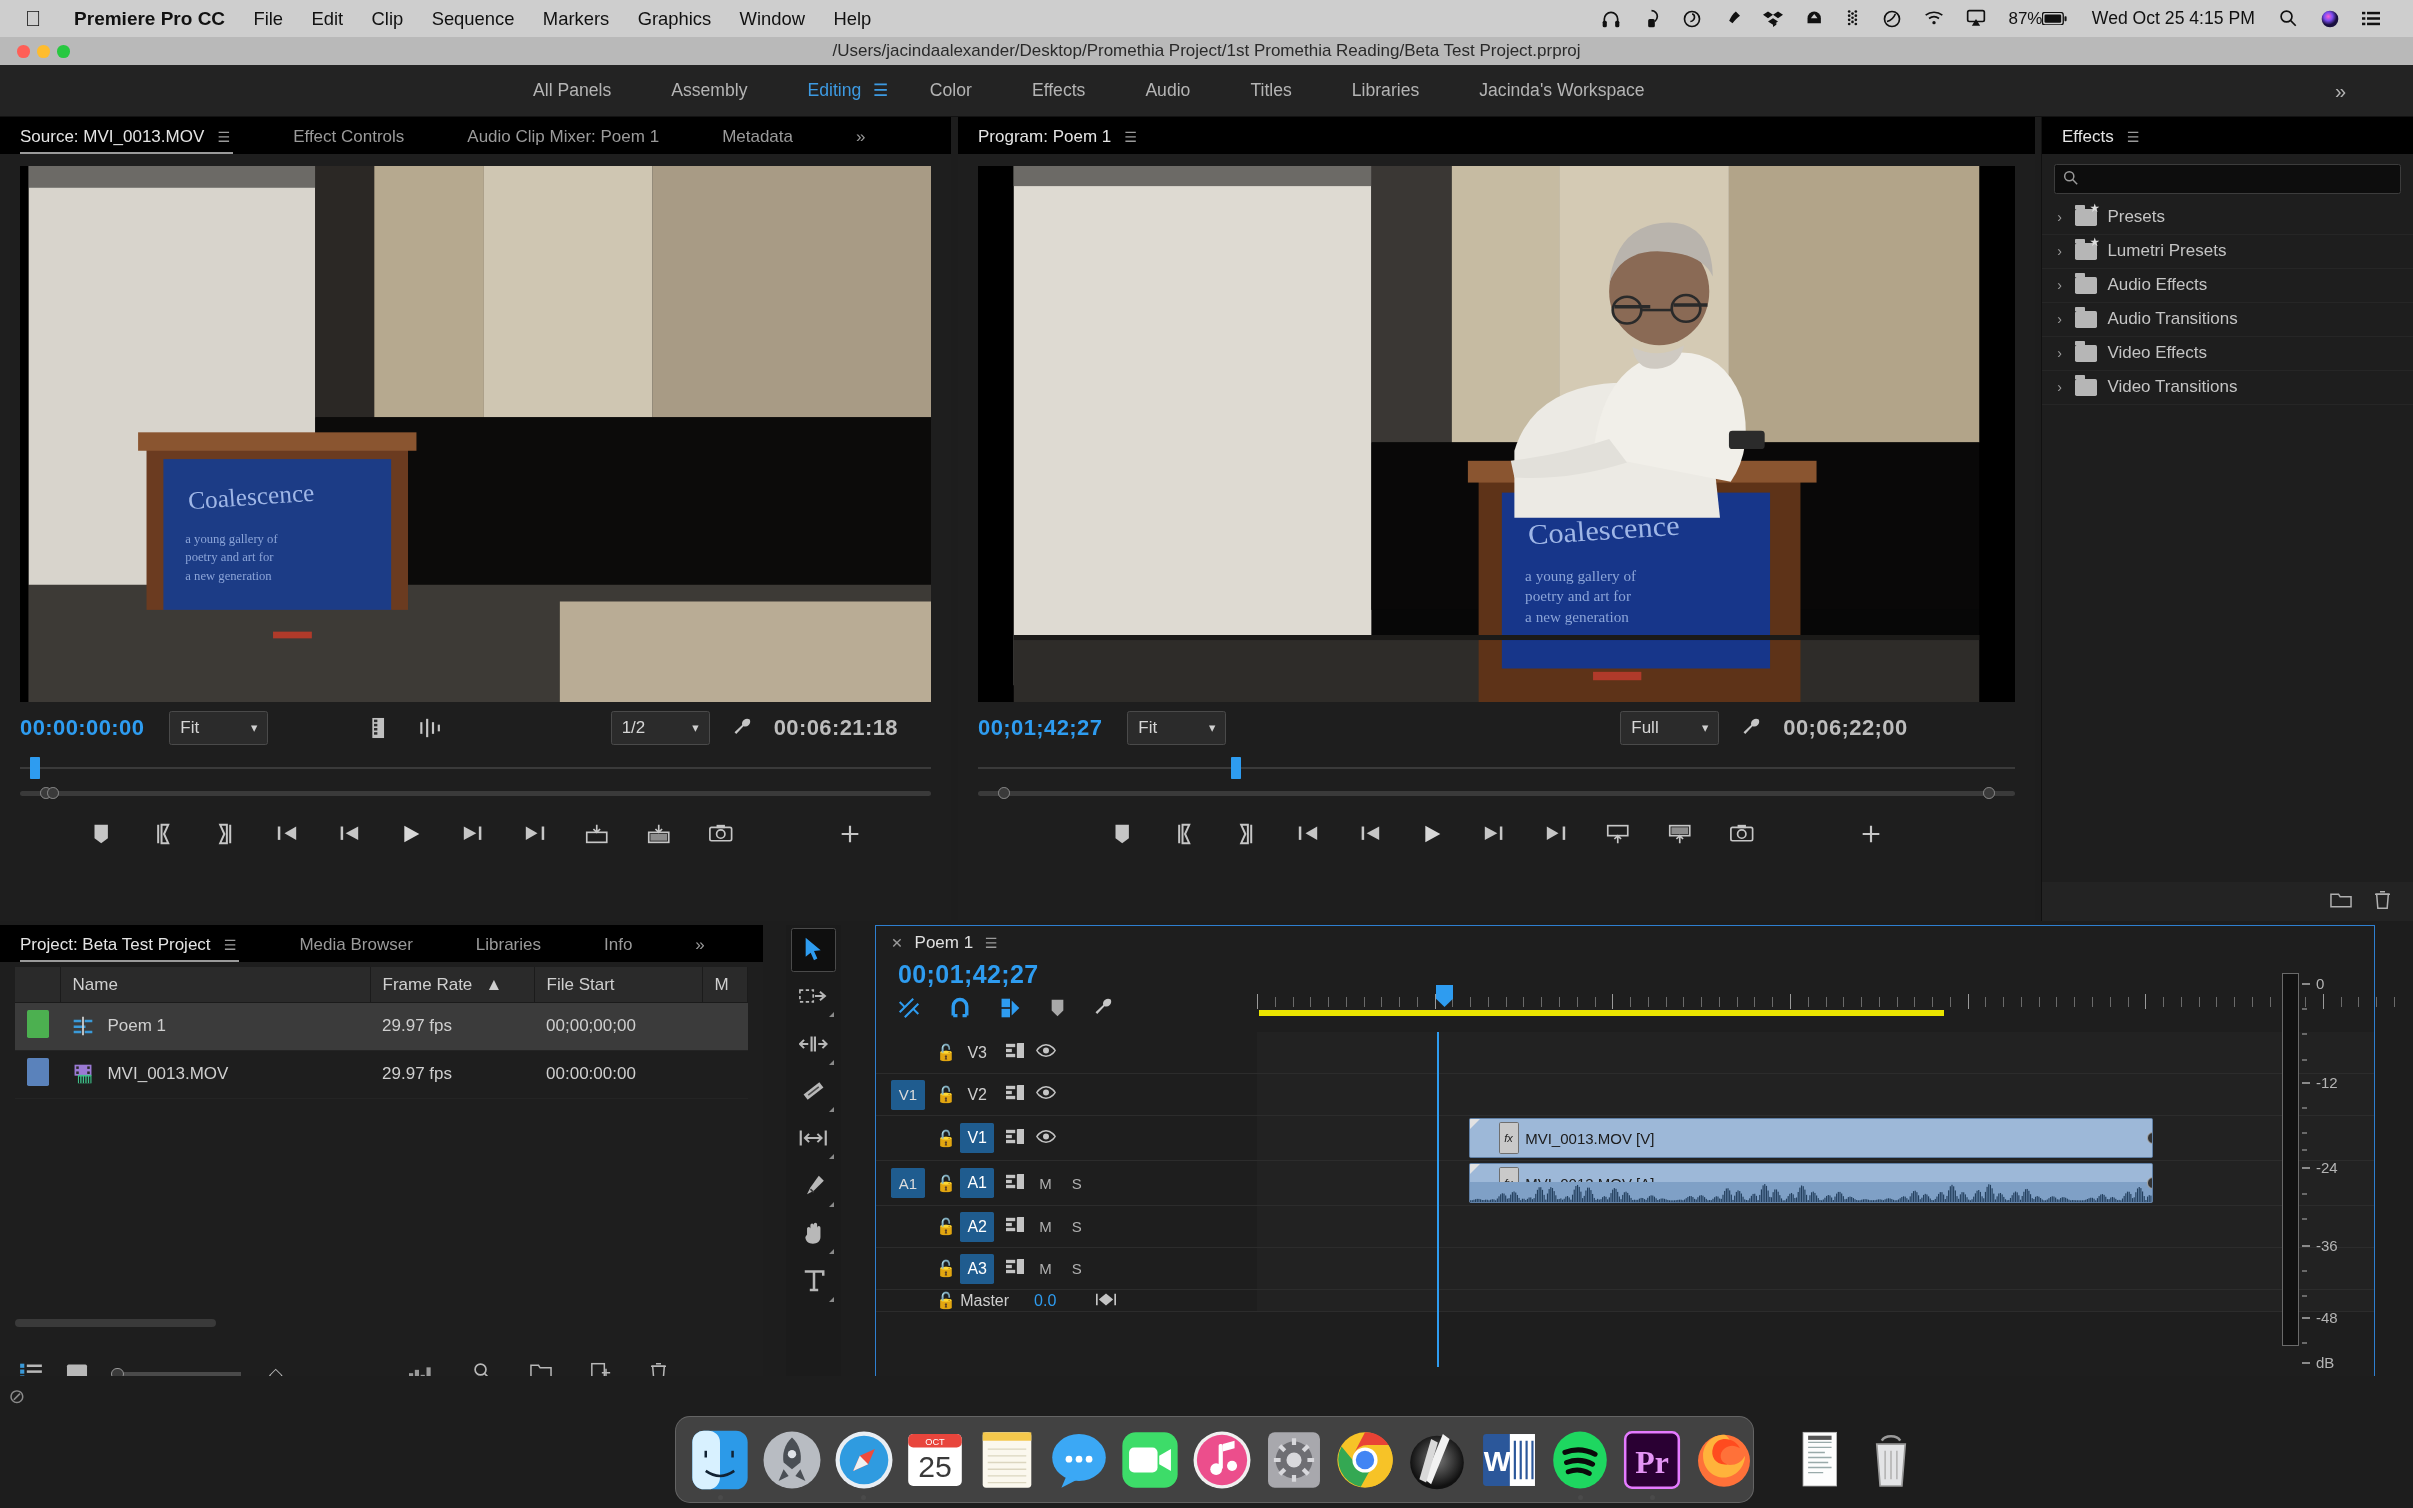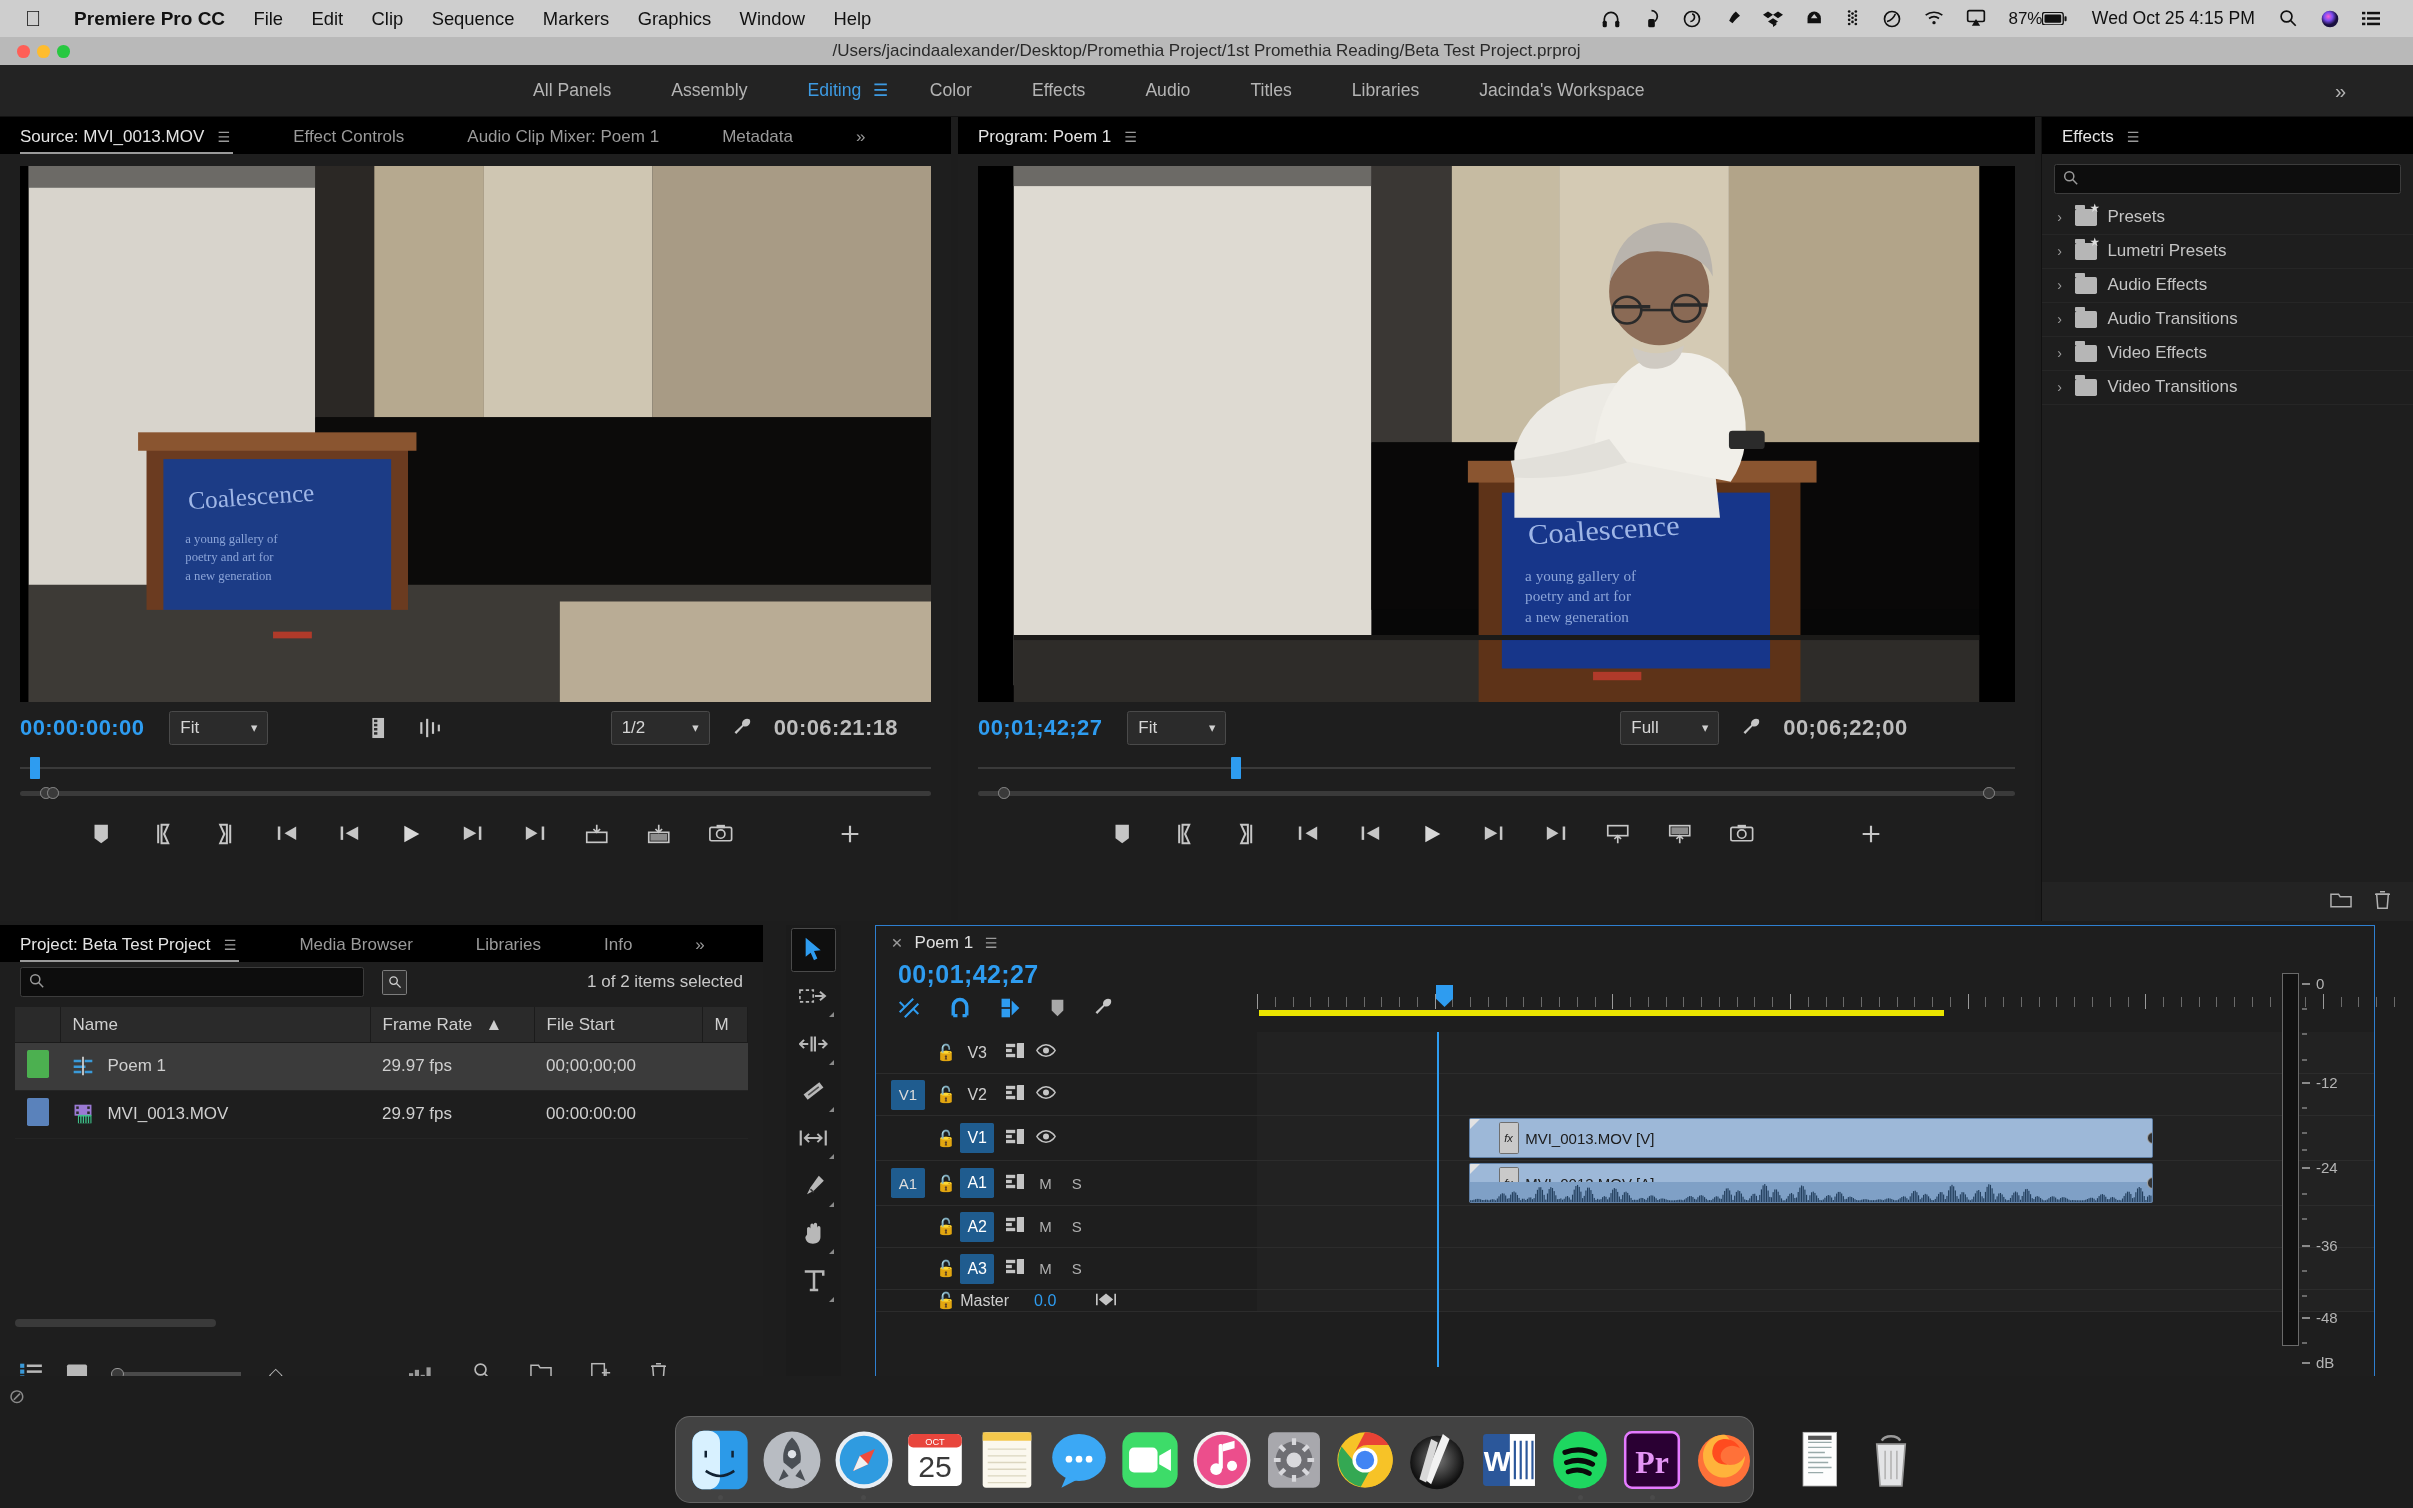--- a/index.html
+++ b/index.html
@@ -695,38 +695,20 @@
         <span class="hamb">☰</span>
         <span class="ul"></span>
       </span>
       <span class="ptab">Media Browser</span>
       <span class="ptab">Libraries</span>
       <span class="ptab">Info</span>
       <span class="ptab">»</span>
     </div>
 
 
-    <div class="projsearchrow">
-      <span class="projsearch">
-        <span>
-          <svg width="15" height="15" viewBox="0 0 18 18">
-              <circle cx="7.5" cy="7.5" r="5.5" fill="none" stroke="#9a9a9a" stroke-width="1.8"></circle>
-              <path d="M11.5 11.5L17 17" stroke="#9a9a9a" stroke-width="1.8"></path>
-            </svg>
-        </span>
-        <input style="flex: 1 1 0%; background: transparent; border: 0px; outline: 0px; color: rgb(221, 221, 221); font-size: 15px; font-family: &quot;Liberation Sans&quot;, sans-serif;">
-      </span>
-      <span class="findicon">
-        <svg width="13.4" height="13.4" viewBox="0 0 18 18">
-            <circle cx="7.5" cy="7.5" r="5" fill="none" stroke="#cfcfcf" stroke-width="1.8"></circle>
-            <path d="M11.5 11.5L17 17" stroke="#cfcfcf" stroke-width="1.8"></path>
-          </svg>
-      </span>
-      <span class="selcount">1 of 2 items selected</span>
-    </div>
 
     <table class="proj">
       <thead>
         <tr>
           <th style="width:39px;"></th>
           <th style="width:310px;">Name</th>
           <th style="width:164px;">
             <span>Frame Rate</span>
             <span style="margin-left:8.4px;">▲</span>
           </th>

